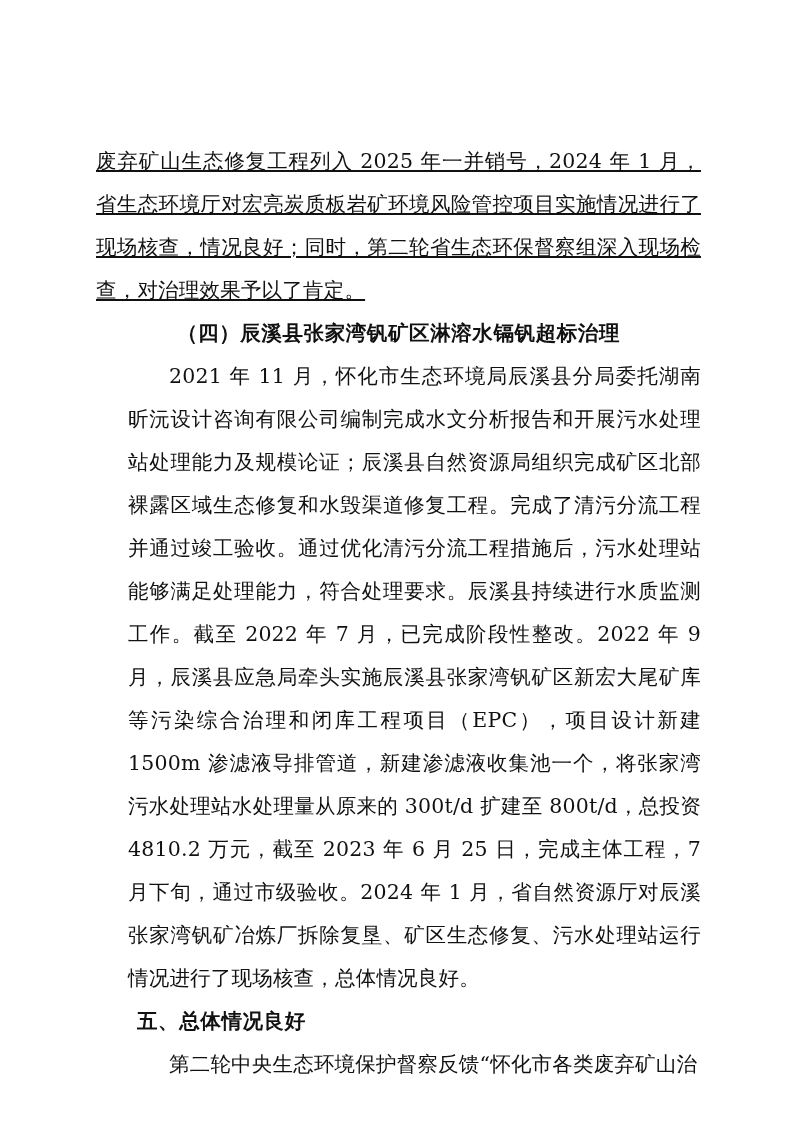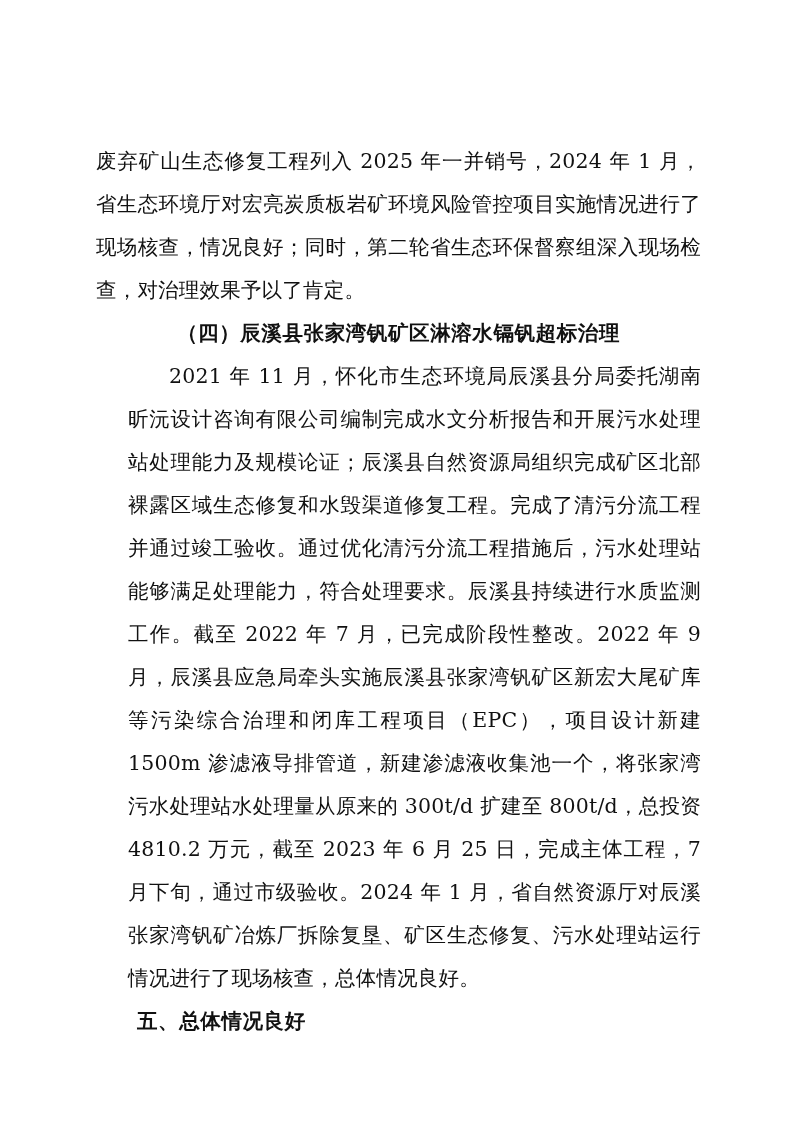--- a/index.html
+++ b/index.html
@@ -27,20 +27,21 @@
   }
   p {
     margin: 0;
   }
   .para {
     text-indent: 2em;
     margin-left: 32px;
   }
   .para-noindent {
     text-indent: 0;
+    text-decoration: underline;
   }
   .heading-center {
     text-align: center;
     font-weight: bold;
     letter-spacing: 0.6px;
   }
   .heading-indent {
     text-indent: 2em;
     font-weight: bold;
     letter-spacing: 0.6px;
@@ -54,15 +55,16 @@
   <div class="doc-body">
 
     <p class="para-noindent">废弃矿山生态修复工程列入 2025 年一并销号，2024 年 1 月，省生态环境厅对宏亮炭质板岩矿环境风险管控项目实施情况进行了现场核查，情况良好；同时，第二轮省生态环保督察组深入现场检查，对治理效果予以了肯定。</p>
 
     <p class="heading-center">（四）辰溪县张家湾钒矿区淋溶水镉钒超标治理</p>
 
     <p class="para">2021 年 11 月，怀化市生态环境局辰溪县分局委托湖南昕沅设计咨询有限公司编制完成水文分析报告和开展污水处理站处理能力及规模论证；辰溪县自然资源局组织完成矿区北部裸露区域生态修复和水毁渠道修复工程。完成了清污分流工程并通过竣工验收。通过优化清污分流工程措施后，污水处理站能够满足处理能力，符合处理要求。辰溪县持续进行水质监测工作。截至 2022 年 7 月，已完成阶段性整改。2022 年 9 月，辰溪县应急局牵头实施辰溪县张家湾钒矿区新宏大尾矿库等污染综合治理和闭库工程项目（EPC），项目设计新建 1500m 渗滤液导排管道，新建渗滤液收集池一个，将张家湾污水处理站水处理量从原来的 300t/d 扩建至 800t/d，总投资 4810.2 万元，截至 2023 年 6 月 25 日，完成主体工程，7 月下旬，通过市级验收。2024 年 1 月，省自然资源厅对辰溪张家湾钒矿冶炼厂拆除复垦、矿区生态修复、污水处理站运行情况进行了现场核查，总体情况良好。</p>
 
     <p class="heading-indent">五、总体情况良好</p>
 
+    <p class="para">第二轮中央生态环境保护督察反馈“怀化市各类废弃矿山治</p>
 
   </div>
 </div>
 
 </body></html>

